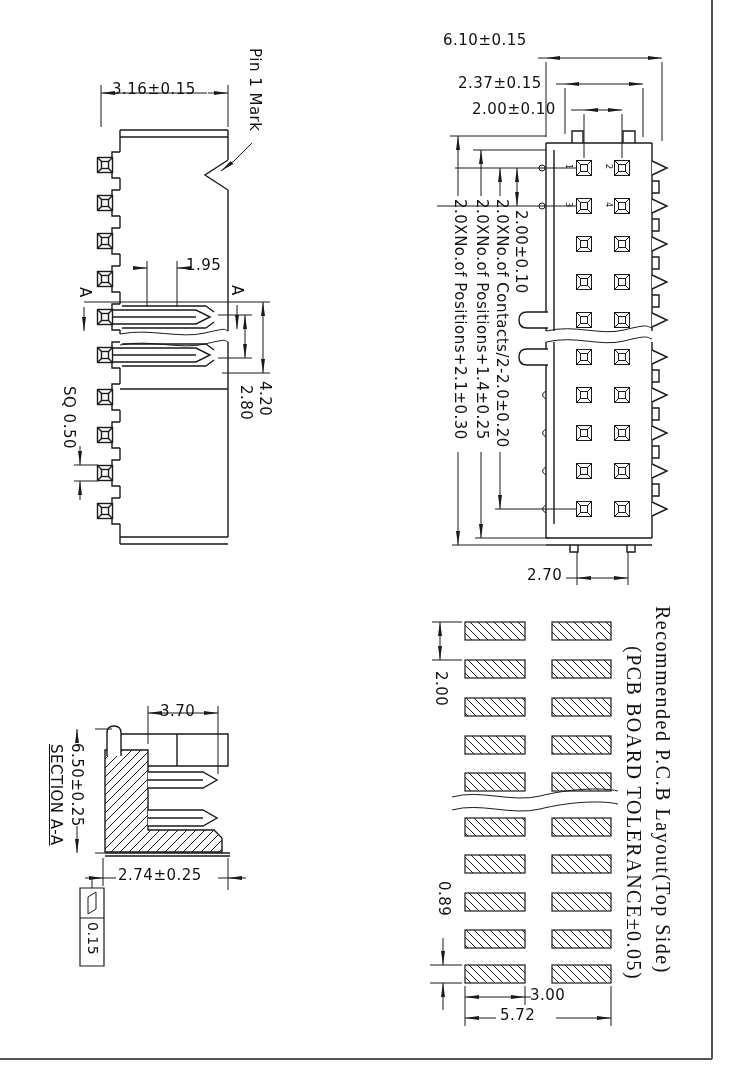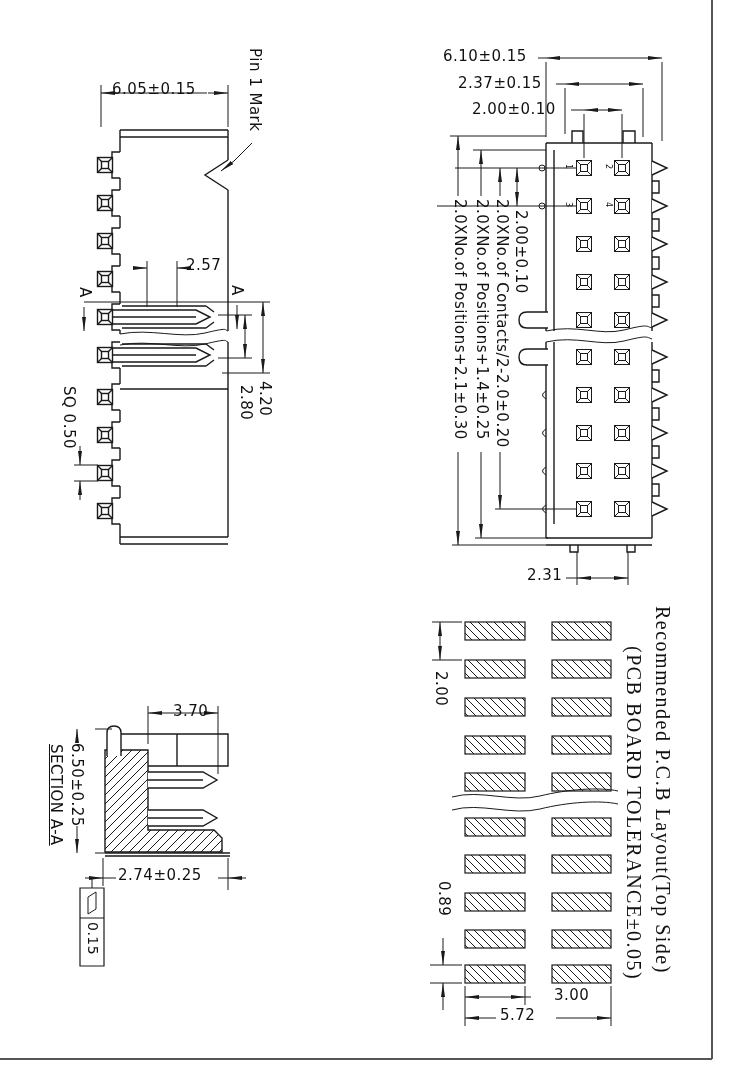--- a/index.html
+++ b/index.html
@@ -218,48 +218,48 @@
     <path d="M525,997 H531"></path>
     <path d="M465,1018 H496" marker-start="url(#ar)"></path>
     <path d="M556,1018 H611" marker-end="url(#ar)"></path>
   </g>
 
   <g stroke="#555" stroke-width="2" fill="none">
     <path d="M712,0 V1059 M0,1059 H712"></path>
   </g>
 </svg>
 
-<div class="t" style="left:112px;top:82px">6.05±0.15</div>
+<div class="t" style="left:112px;top:82px">3.16±0.15</div>
 <div class="tv" style="left:262px;top:48px">Pin 1 Mark</div>
-<div class="t" style="left:186px;top:258px">2.57</div>
+<div class="t" style="left:186px;top:258px">1.95</div>
 <div class="tv" style="left:92px;top:287px">A</div>
 <div class="tv" style="left:244px;top:285px">A</div>
 <div class="tv" style="left:272px;top:381px">4.20</div>
 <div class="tv" style="left:253px;top:385px">2.80</div>
 <div class="tv" style="left:76px;top:386px">SQ 0.50</div>
 
-<div class="t" style="left:443px;top:49px">6.10±0.15</div>
+<div class="t" style="left:443px;top:33px">6.10±0.15</div>
 <div class="t" style="left:458px;top:76px">2.37±0.15</div>
 <div class="t" style="left:472px;top:102px">2.00±0.10</div>
 <div class="tv" style="left:528px;top:210px">2.00±0.10</div>
 <div class="tv" style="left:509px;top:199px">2.0XNo.of Contacts/2-2.0±0.20</div>
 <div class="tv" style="left:489px;top:199px">2.0XNo.of Positions+1.4±0.25</div>
 <div class="tv" style="left:467px;top:199px">2.0XNo.of Positions+2.1±0.30</div>
-<div class="t" style="left:527px;top:568px">2.31</div>
+<div class="t" style="left:527px;top:568px">2.70</div>
 <div class="tv tiny" style="left:572px;top:164px">1</div>
 <div class="tv tiny" style="left:612px;top:164px">2</div>
 <div class="tv tiny" style="left:572px;top:202px">3</div>
 <div class="tv tiny" style="left:612px;top:202px">4</div>
 
 <div class="tv u" style="left:63px;top:744px">SECTION A-A</div>
 <div class="tv" style="left:84px;top:743px">6.50±0.25</div>
-<div class="t" style="left:173px;top:704px">3.70</div>
+<div class="t" style="left:160px;top:704px">3.70</div>
 <div class="t" style="left:118px;top:868px">2.74±0.25</div>
 <div class="tv sm" style="left:100px;top:922px">0.15</div>
 
 <div class="tv" style="left:448px;top:671px">2.00</div>
 <div class="tv" style="left:451px;top:881px">0.89</div>
-<div class="t" style="left:554px;top:988px">3.00</div>
+<div class="t" style="left:530px;top:988px">3.00</div>
 <div class="t" style="left:500px;top:1008px">5.72</div>
 <div class="tv ser" style="left:673px;top:606px">Recommended P.C.B Layout(Top Side)</div>
 <div class="tv ser" style="left:644px;top:646px">(PCB BOARD TOLERANCE±0.05)</div>
 
 </div>
 
 </body></html>

